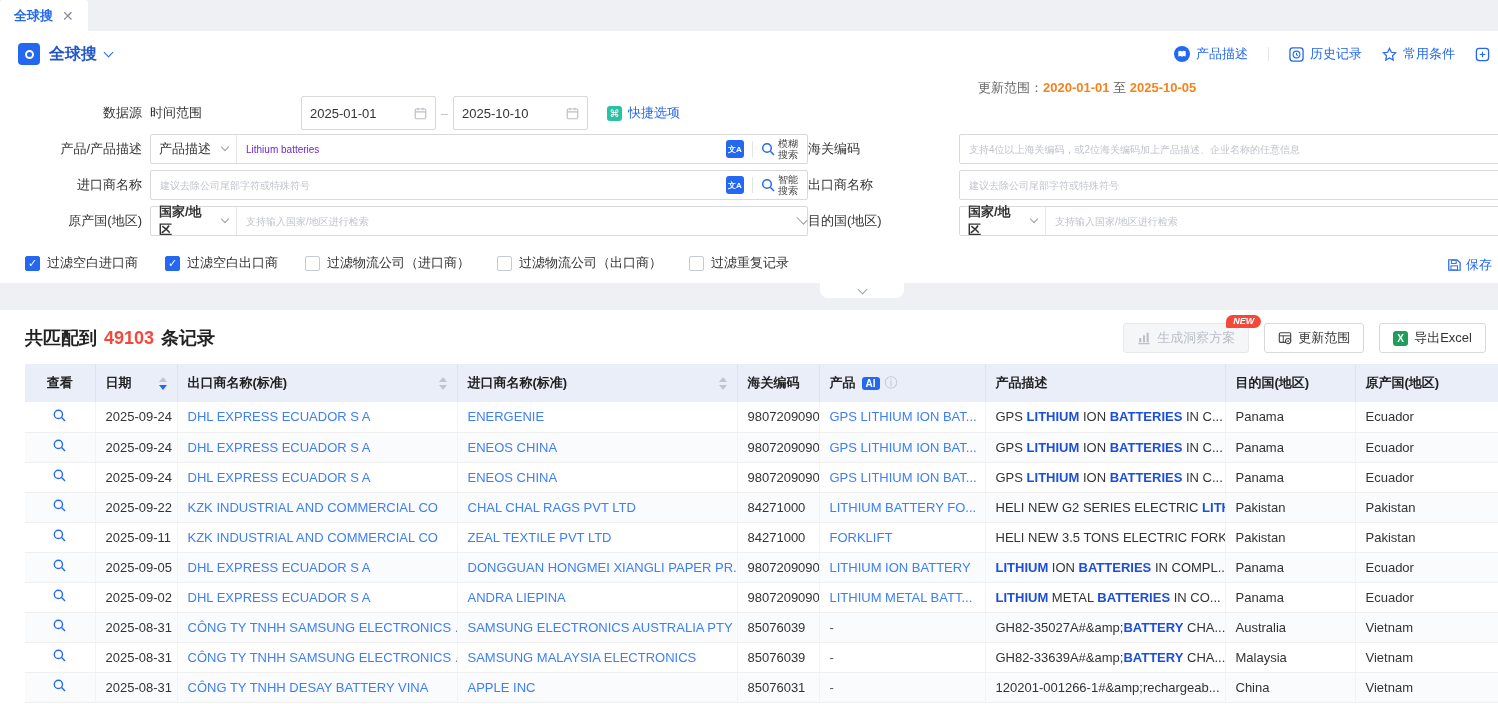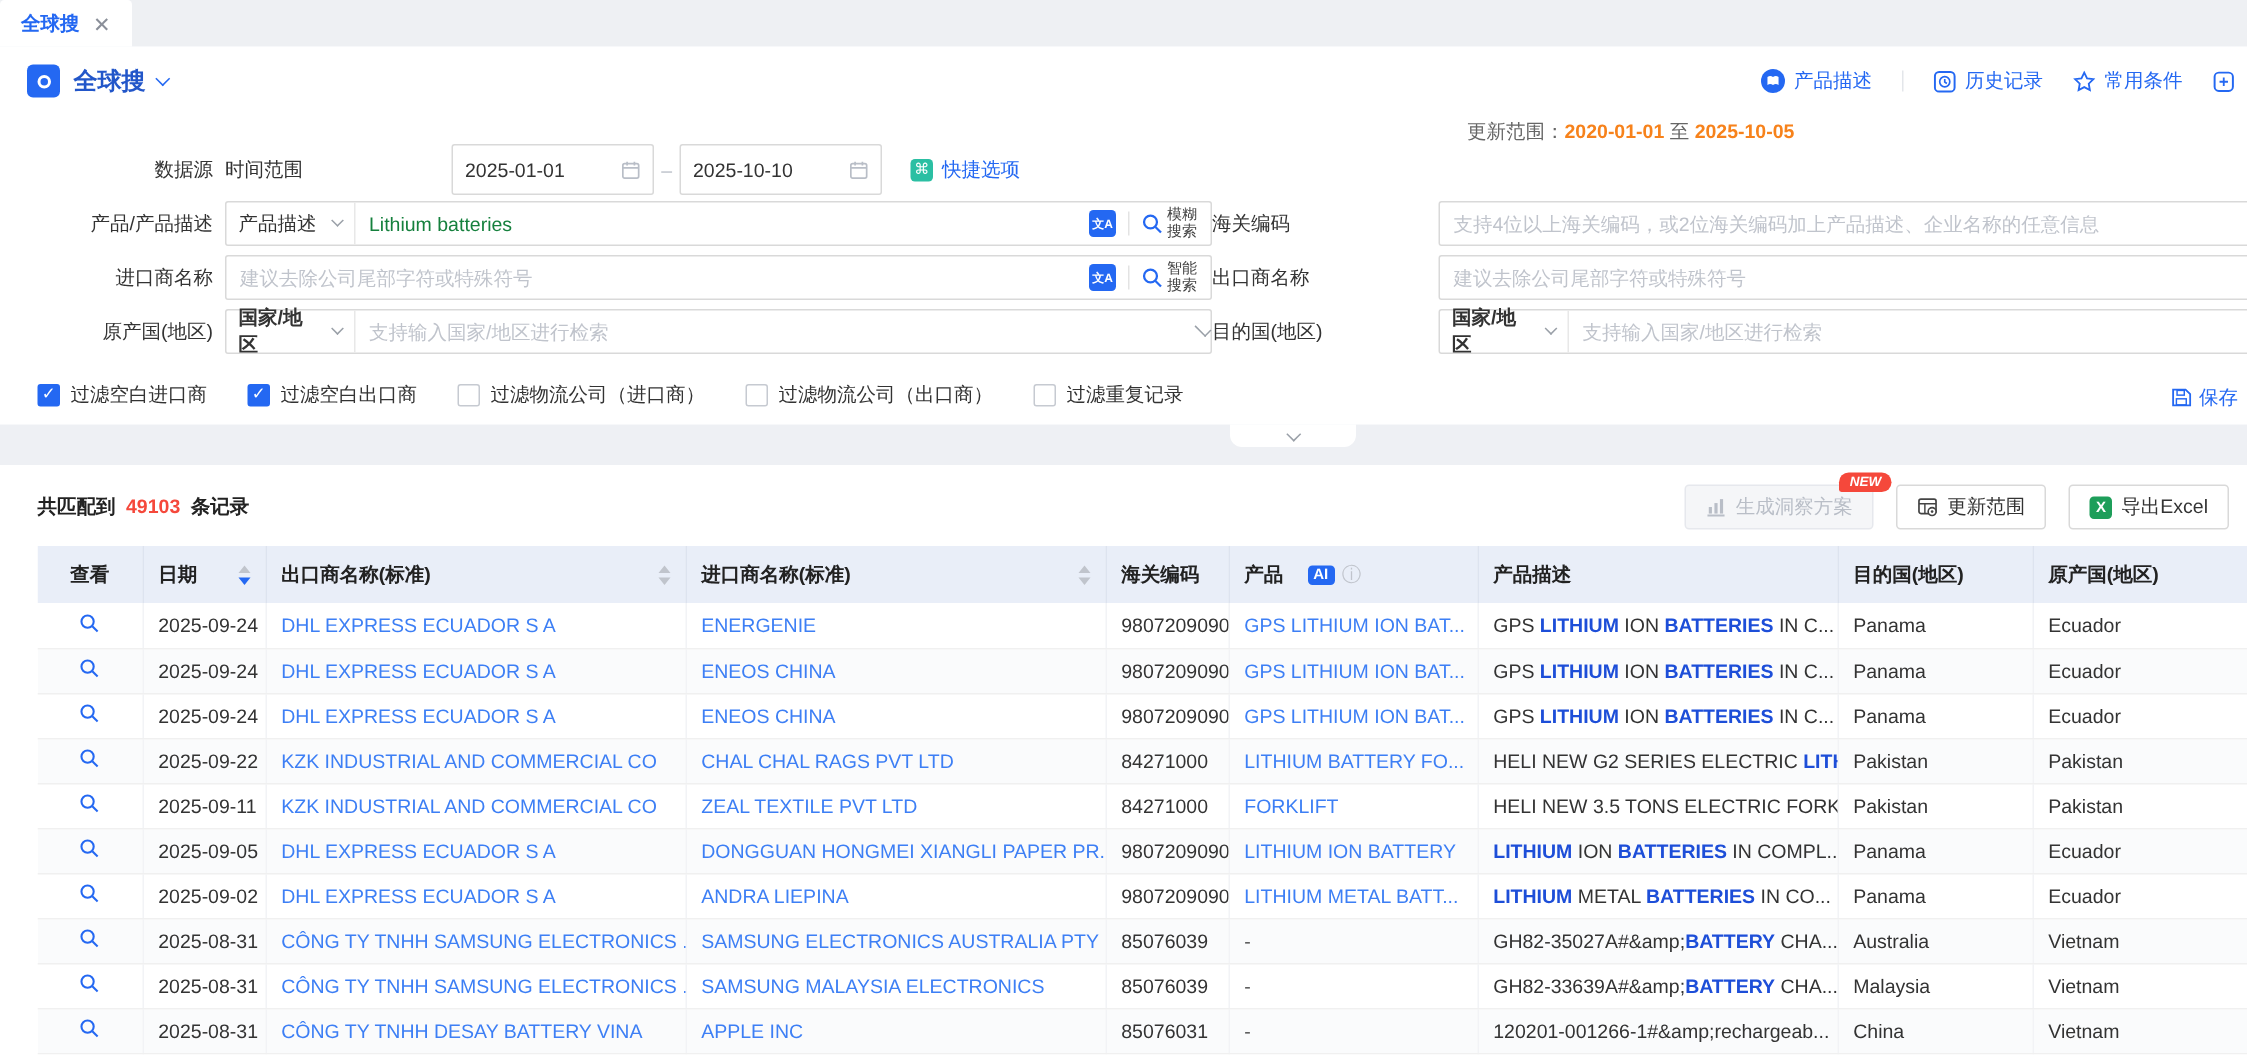--- a/index.html
+++ b/index.html
@@ -32,21 +32,21 @@
   .rf { flex:1; display:flex; align-items:center; height:30px; margin-right:-4px; min-width:0; }
 
   .tog { height:30px; padding:0 12px; display:flex; align-items:center; border:1px solid #d9d9d9; background:#fff; border-radius:2px; cursor:pointer; flex:none; }
   .tog.sel { background:#e2eeff; color:#2468f2; border-color:#e2eeff; margin-left:3px; }
   .selbox { border:1px solid #d9d9d9; border-radius:2px; height:30px; display:flex; align-items:center; padding:0 10px; background:#fff; cursor:pointer; }
   .ds-select { flex:1; margin-left:10px; justify-content:space-between; }
   .opt-btn { margin-left:12px; width:90px; justify-content:center; gap:6px; flex:none; }
 
   .comp { flex:1; display:flex; align-items:center; border:1px solid #d9d9d9; border-radius:2px; height:30px; background:#fff; min-width:0; }
   .comp .type { width:86px; padding:0 8px; display:flex; align-items:center; justify-content:space-between; border-right:1px solid #e8e8e8; height:100%; flex:none; cursor:pointer; }
-  .comp input { border:none; outline:none; flex:1; font-size:13px; padding:0 9px; color:#15803d; min-width:0; background:transparent; font-family:inherit; }
+  .comp input { border:none; outline:none; flex:1; font-size:10px; padding:0 9px; color:#6d28d9; min-width:0; background:transparent; font-family:inherit; }
   input::placeholder { color:#c0c4cc; }
   .tools { display:flex; align-items:center; gap:8px; padding-right:7px; flex:none; }
   .trans-ic { width:18px; height:18px; background:#2468f2; border-radius:3px; color:#fff; font-size:8px; font-weight:700; display:flex; align-items:center; justify-content:center; cursor:pointer; }
   .vdiv { width:1px; height:16px; background:#e3e3e3; }
   .magbtn { display:flex; align-items:center; gap:3px; cursor:pointer; }
   .stack-txt { font-size:10px; color:#444; width:22px; line-height:11px; word-break:break-all; }
   .end-chev { padding-right:9px; }
 
   .date-box { width:135px; flex:none; justify-content:space-between; padding:16px 8px; }
   .date-box input { border:none; outline:none; width:84px; font-size:13px; color:#333; font-family:inherit; }
@@ -63,38 +63,38 @@
   .box { width:15px; height:15px; border:1px solid #c6cad1; border-radius:2px; background:#fff; flex:none; }
   .box.on { background:#2468f2; border-color:#2468f2; color:#fff; font-size:11px; line-height:13px; text-align:center; }
   .save { position:absolute; top:225px; right:6px; display:flex; align-items:center; gap:5px; color:#2468f2; cursor:pointer; }
 
   .notch { position:absolute; top:252px; left:820px; width:84px; height:15px; background:#fff; border-radius:0 0 8px 8px; display:flex; align-items:center; justify-content:flex-start; justify-content:center; cursor:pointer; }
   .notch .chev { border-color:#9aa0a8; margin:0 0 3px 0; }
 
   
   .panel-res { margin-top:27px; background:#fff; height:394px; overflow:hidden; }
   .res-head { display:flex; align-items:center; padding:13px 12px 11px 25px; }
-  .res-title { font-size:13px; font-weight:700; color:#222; display:flex; gap:7px; align-items:baseline; }
+  .res-title { font-size:18px; font-weight:700; color:#222; display:flex; gap:7px; align-items:baseline; }
   .count { color:#f5483b; }
   .res-btns { margin-left:auto; display:flex; align-items:center; gap:15px; }
   .btn { height:30px; display:flex; align-items:center; gap:6px; padding:0 13px; border:1px solid #d9d9d9; border-radius:3px; background:#fff; color:#333; position:relative; cursor:pointer; white-space:nowrap; }
   .btn.disabled { background:#f5f6f8; color:#b9bec7; border-color:#e6e8ed; cursor:default; }
   .newb { position:absolute; top:-9px; right:-13px; background:#f5483b; color:#fff; font-size:9px; font-style:italic; font-weight:700; padding:1px 7px 2px; border-radius:8px 8px 8px 2px; }
   .xls-ic { width:15px; height:15px; background:#1e9e5a; border-radius:3px; color:#fff; font-size:10px; font-weight:700; display:flex; align-items:center; justify-content:center; }
 
   .twrap { margin-left:25px; width:1473px; overflow:hidden; }
   table { border-collapse:collapse; table-layout:fixed; width:1520px; font-size:13px; }
   thead th { background:#e9eef8; height:38px; font-weight:700; color:#222; text-align:left; padding:0 10px; border-right:1px solid #dde3ef; }
   thead th:first-child { text-align:center; }
   .th-flex { display:flex; align-items:center; width:100%; }
   .sort { display:inline-flex; flex-direction:column; gap:3px; margin-left:auto; cursor:pointer; padding-left:6px; }
   .car-up { width:0; height:0; border-left:4px solid transparent; border-right:4px solid transparent; border-bottom:5px solid #c0c4cc; }
   .car-dn { width:0; height:0; border-left:4px solid transparent; border-right:4px solid transparent; border-top:5px solid #c0c4cc; }
   .car-dn.blue { border-top-color:#2468f2; }
-  .ai { background:#2468f2; color:#fff; font-size:10px; font-weight:700; padding:1px 4px; border-radius:3px; margin-left:16px; }
+  .ai { background:#2468f2; color:#fff; font-size:10px; font-weight:700; padding:1px 4px; border-radius:3px; margin-left:6px; }
   .info { color:#c0c4cc; font-size:13px; margin-left:5px; font-weight:400; }
   tbody td { height:30px; padding:0 10px; border-bottom:1px solid #f0f0f0; border-right:1px solid #f2f3f6; white-space:nowrap; overflow:hidden; color:#333; }
   tbody tr.alt { background:#fafbfc; }
   td.first { text-align:center; box-shadow:6px 0 6px -5px rgba(31,56,88,.14); }
   .maglink { cursor:pointer; display:inline-block; }
   .lnk { color:#3d7ff5; cursor:pointer; }
   .hl { color:#1d4ed8; font-weight:700; }
   .dash { color:#555; }
 </style>
 </head>

